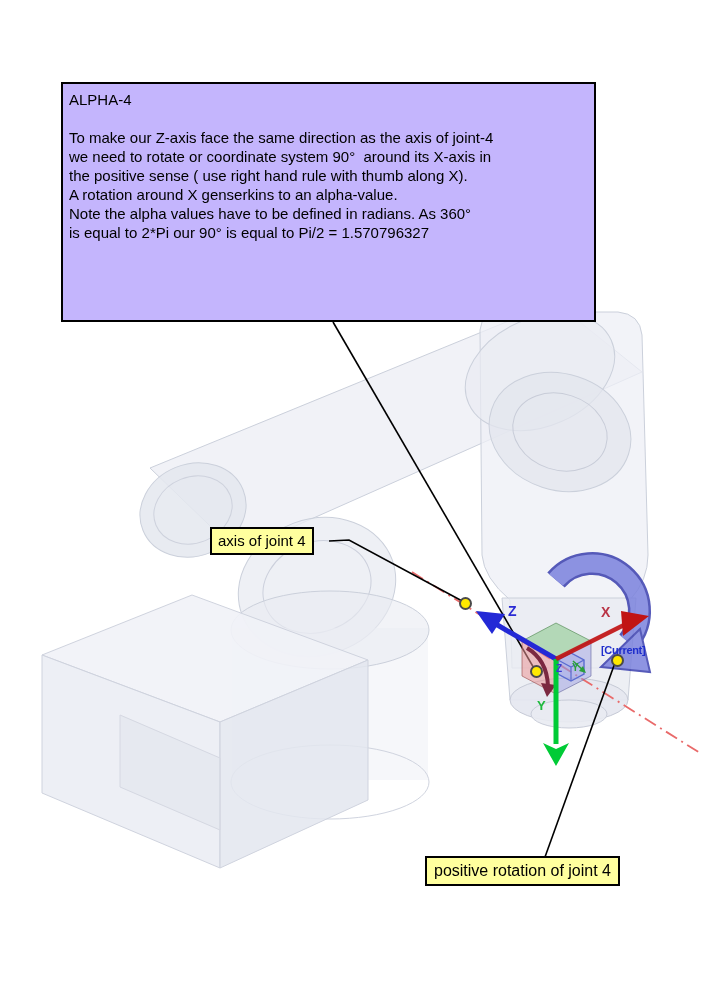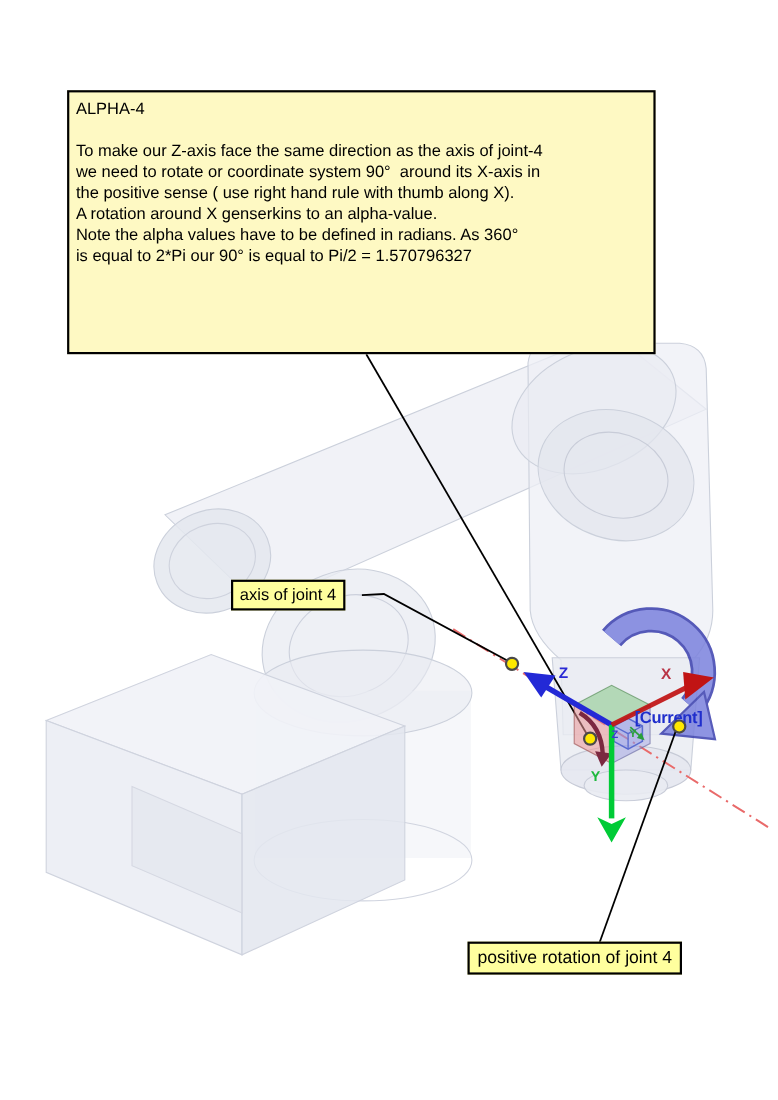--- a/index.html
+++ b/index.html
@@ -5,37 +5,37 @@
   html,body{margin:0;padding:0;background:#ffffff;}
   #page{position:relative;width:707px;height:1000px;background:#ffffff;overflow:hidden;
         font-family:"Liberation Sans",sans-serif;}
   svg{position:absolute;left:0;top:0;}
   #gfx-under{z-index:1;}
   .mid-label{position:absolute;z-index:2;}
   #gfx-over{z-index:3;}
   .top-label{position:absolute;z-index:4;}
   .dot{position:absolute;z-index:5;width:9px;height:9px;border-radius:50%;
        background:#ffe800;border:2px solid #4a4a4a;box-sizing:content-box;}
-  .notebox{position:absolute;z-index:6;background:#fef9c3;border:2px solid #000000;
+  .notebox{position:absolute;z-index:6;background:#c4b5fd;border:2px solid #000000;
            color:#000;box-sizing:border-box;}
   #note-main{left:61px;top:82px;width:535px;height:240px;padding:6px 5px 0 6px;
              font-size:15px;line-height:19px;}
   #note-main .spacer{height:19px;}
   .callout{position:absolute;z-index:6;background:#ffff9e;border:2px solid #000000;
            color:#000;font-size:15px;line-height:20px;padding:2px 6px;white-space:nowrap;
            box-sizing:border-box;}
   #callout-axis{left:210px;top:527px;}
   #callout-rotation{left:425px;top:856px;font-size:16px;padding:3px 7px;}
   .axis-letter{font-weight:600;}
   #label-z-big{left:508px;top:603px;font-size:14px;color:#2a2ad4;}
   #label-x-big{left:601px;top:604px;font-size:14px;color:rgba(178,26,46,0.88);}
   #label-y-big{left:537px;top:698px;font-size:13px;color:#1db93c;}
   #label-z-small{left:556px;top:663px;font-size:10px;color:#3a3ad0;font-weight:700;}
   #label-y-small{left:572px;top:662px;font-size:10px;color:#2aa03a;font-weight:700;}
-  #label-current{left:577px;top:644px;font-size:15px;font-weight:700;color:#1f2ecc;
+  #label-current{left:601px;top:644px;font-size:11px;font-weight:700;color:#1f2ecc;
                  letter-spacing:-0.3px;}
 </style>
 </head>
 <body>
 
 <div id="page">
 
   <svg id="gfx-under" width="707" height="1000" viewBox="0 0 707 1000">
 
     <g stroke-width="1" stroke="#cbd0db">

